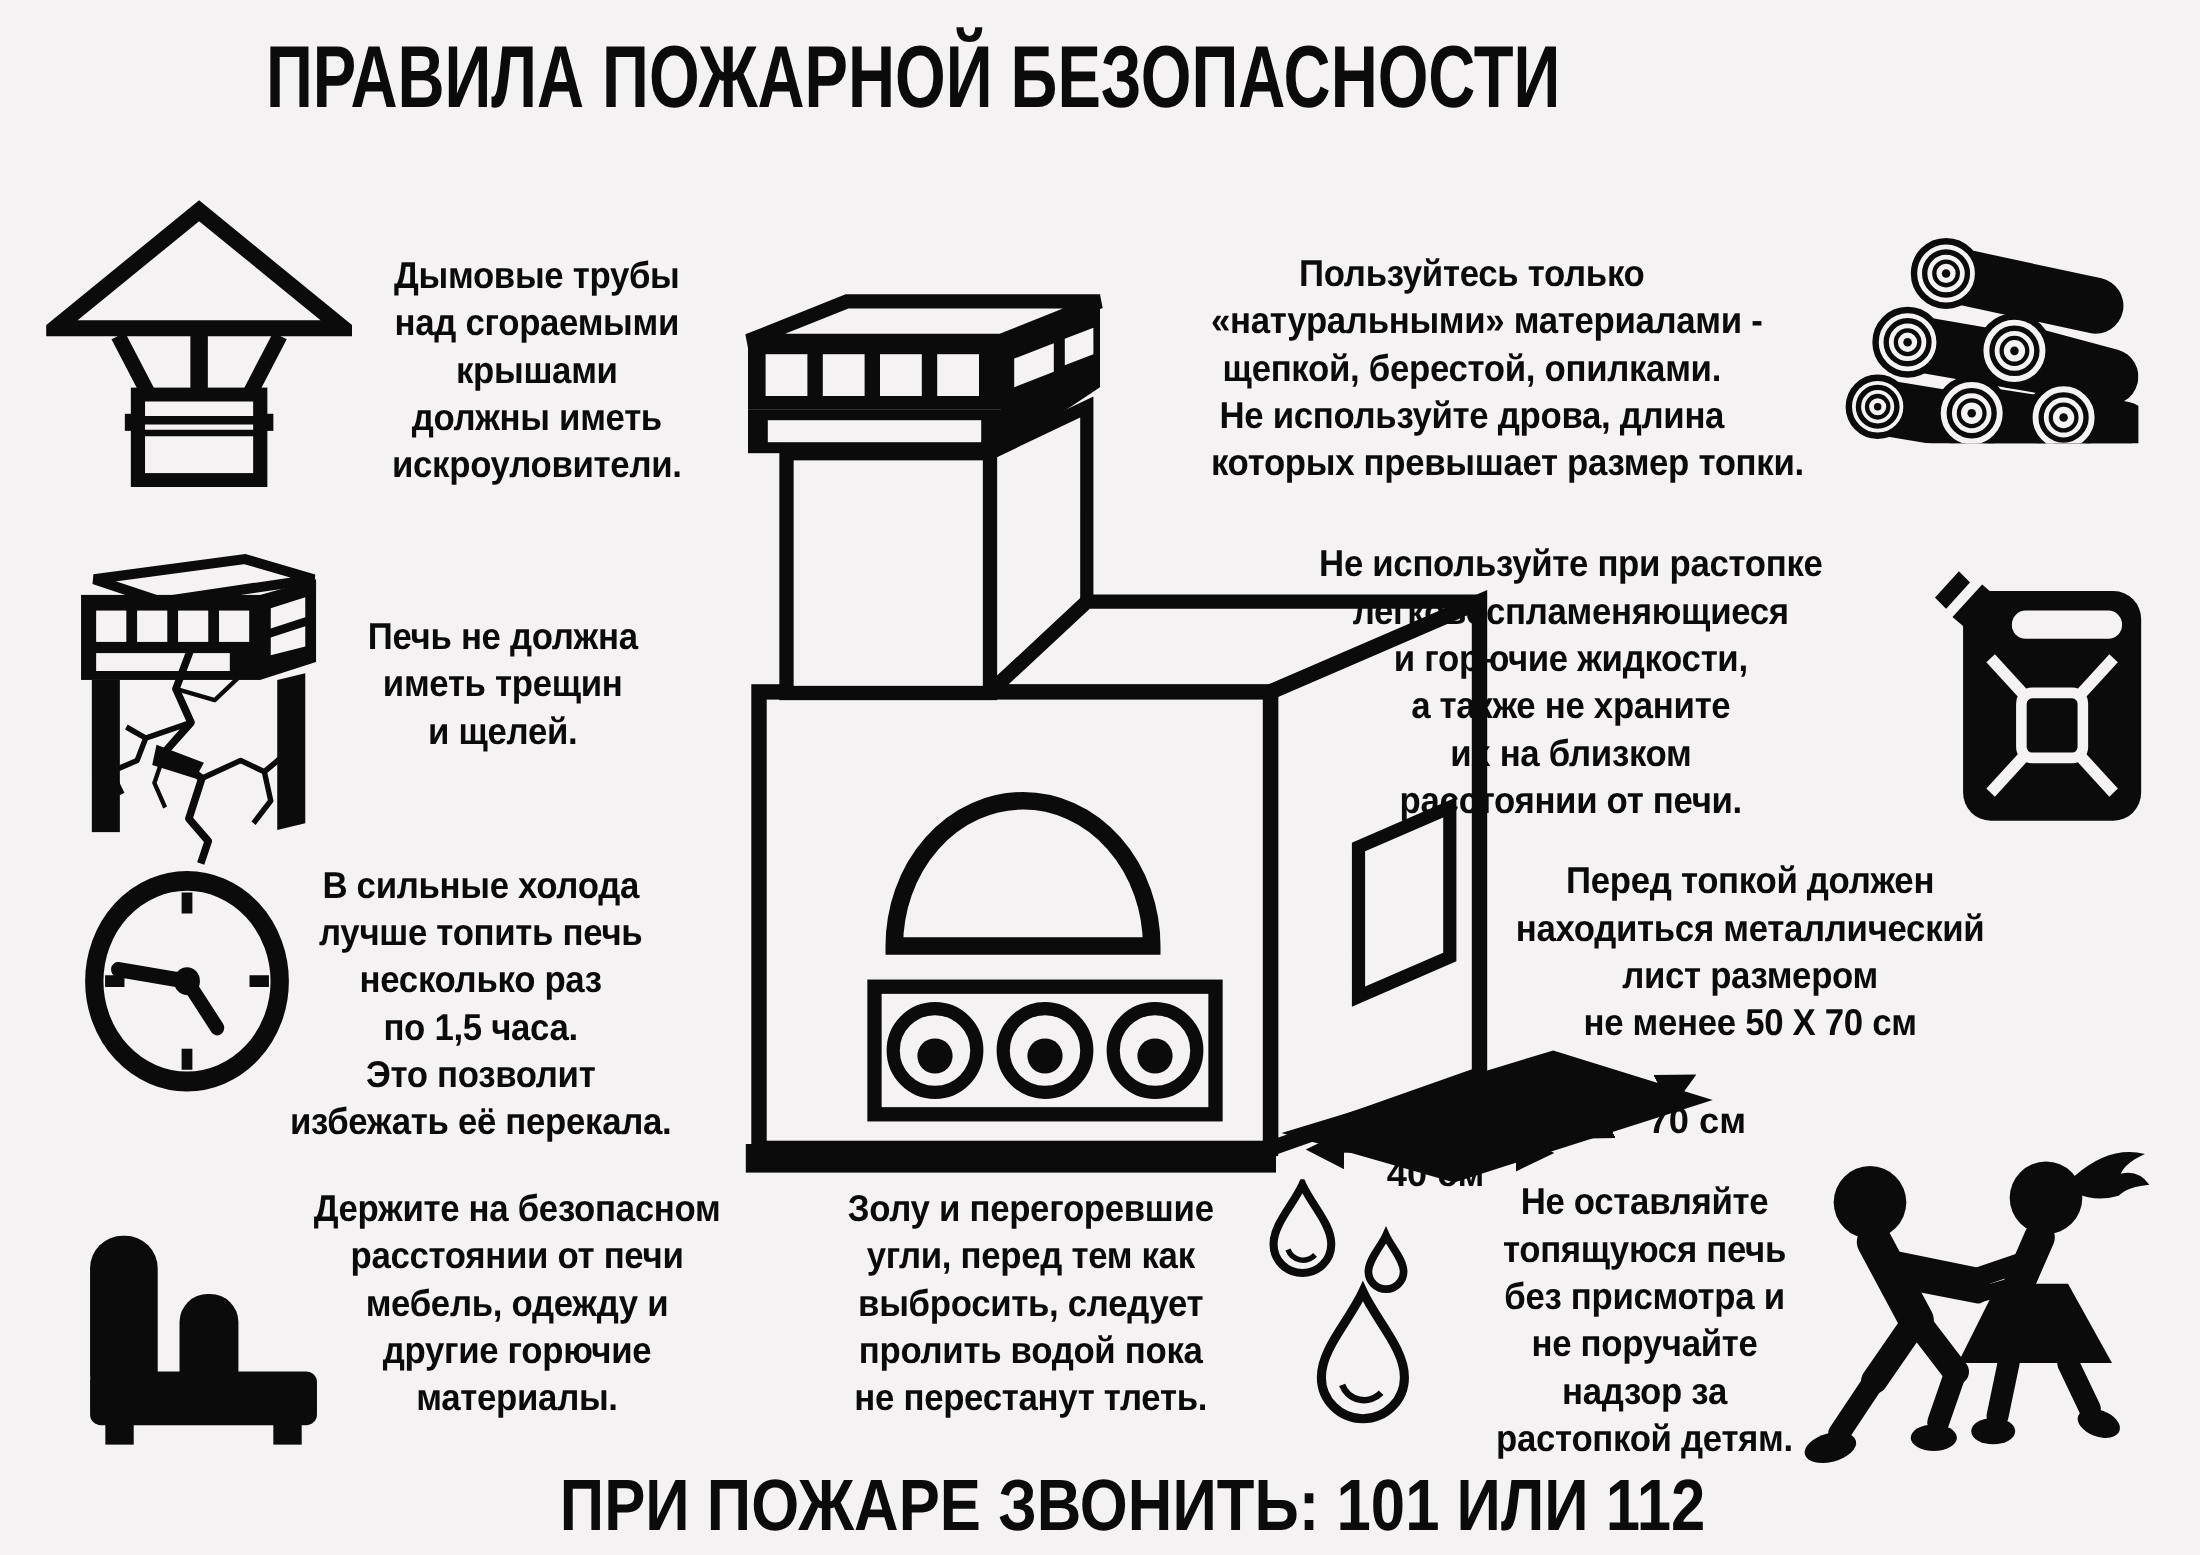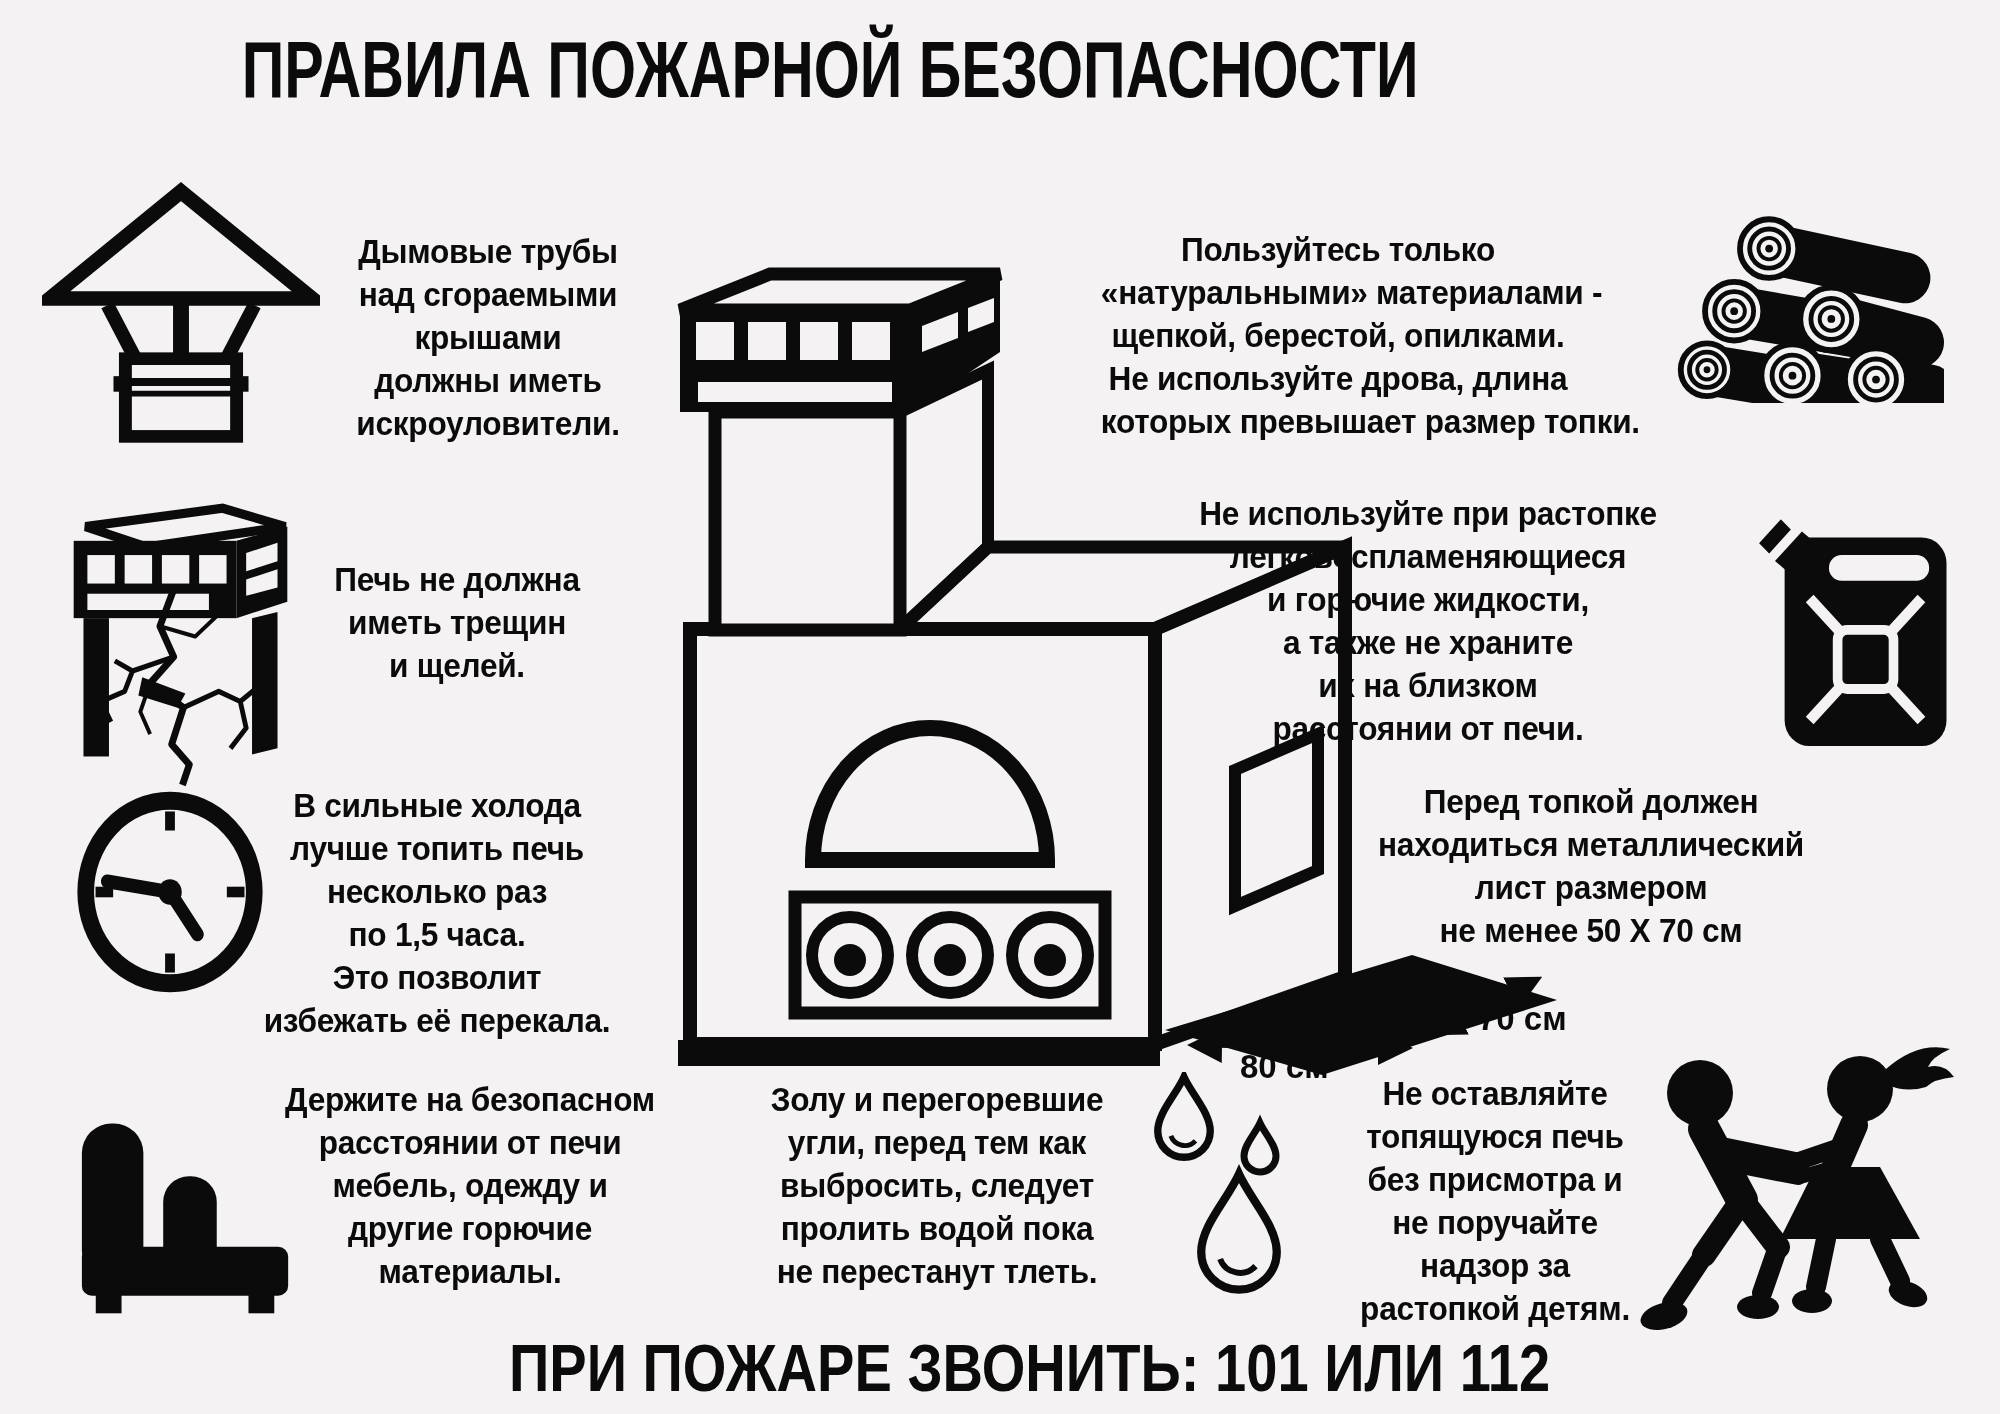--- a/index.html
+++ b/index.html
@@ -18,21 +18,21 @@
   .title-2{top:94px;}
   .title-2 .title-line{font-size:64px;transform:scaleX(0.72);}
   .tip-text{
     position:absolute;
     font-weight:bold;font-size:34px;line-height:43px;
     text-align:center;white-space:pre;
     transform:scaleX(0.93);transform-origin:50% 0;
     letter-spacing:-0.3px;
   }
   .icon{position:absolute;}
-  .dim-label{position:absolute;font-weight:bold;font-size:33px;white-space:pre;text-align:left;}
+  .dim-label{position:absolute;font-weight:bold;font-size:33px;white-space:pre;text-align:center;}
   .footer-wrap{position:absolute;left:30px;top:1330px;width:2000px;text-align:center;}
   .footer-wrap .title-line{font-size:66px;transform:scaleX(0.85);}
   svg{display:block;}
 </style>
 </head>
 <body>
 
 <div class="poster">
 
   <div class="title-wrap title-1">
@@ -224,21 +224,21 @@
     <circle cx="380" cy="702" r="16" fill="#0b0b0b"></circle>
 
     <rect x="8" y="782" width="482" height="26" fill="#0b0b0b"></rect>
 
     <g>
       <polygon points="495,772 742,697 887,742 652,817" fill="#0b0b0b"></polygon>
       <line x1="524" y1="787" x2="736" y2="790" stroke="#0b0b0b" stroke-width="5" marker-start="url(#ah)" marker-end="url(#ah)"></line>
       <line x1="766" y1="774" x2="866" y2="722" stroke="#0b0b0b" stroke-width="5" marker-start="url(#ah)" marker-end="url(#ah)"></line>
     </g>
   </svg>
-  <div class="dim-label" style="left:1240px;top:1048px;width:130px">80 см</div>
+  <div class="dim-label" style="left:1240px;top:1048px;width:130px">40 см</div>
   <div class="dim-label" style="left:1478px;top:1000px;width:130px">70 см</div>
 
   <div class="tip-text" style="left:707px;top:1078px;width:460px">Золу и перегоревшие
 угли, перед тем как
 выбросить, следует
 пролить водой пока
 не перестанут тлеть.</div>
   <svg class="icon" style="left:1135px;top:1072px" width="170" height="240" viewBox="0 0 170 240" preserveAspectRatio="none">
     <g fill="none" stroke="#0b0b0b">
       <g transform="translate(8,0) scale(0.82)">

